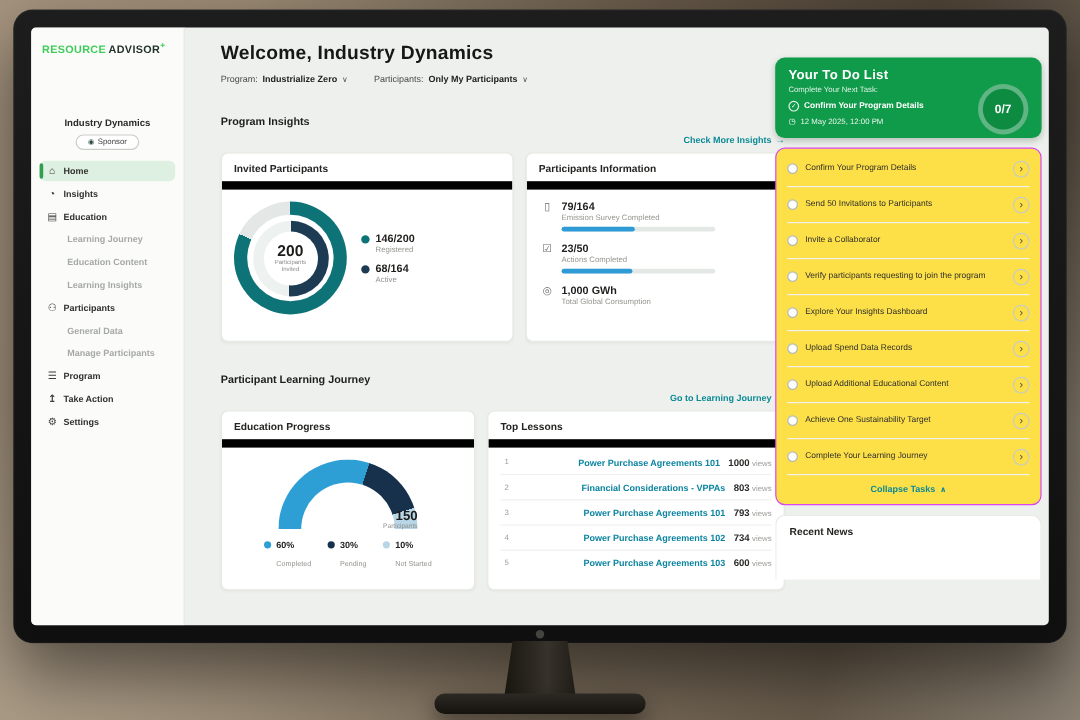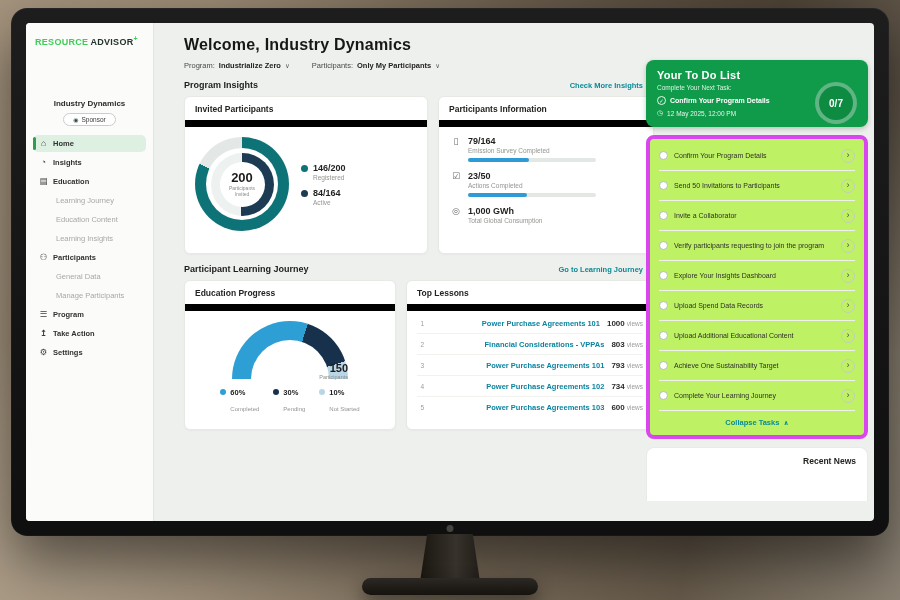--- a/index.html
+++ b/index.html
@@ -35,33 +35,33 @@
   .org-name{font-size:8px;font-weight:700;color:#2c2c2a;margin-top:44px;}
   .sponsor{display:inline-flex;align-items:center;gap:3px;margin-top:4px;padding:2px 9px;
     border:1px solid #c9cec9;border-radius:9px;font-size:6.5px;color:#3a3a38;background:#fff;cursor:pointer;}
   [data-name="sponsor-icon"]::before{content:"◉";font-size:6px;color:#2c4c3c;}
   .nav-item{display:flex;align-items:center;gap:5px;padding:4px 6px;margin:2px 0;border-radius:5px;
     font-size:7.5px;color:#31312f;position:relative;cursor:pointer;}
   .nav-item.top{font-weight:700;}
   .nav-item.active{font-weight:700;background:#def0e1;}
   .nav-item.active::before{content:"";position:absolute;left:0;top:2px;bottom:2px;width:2.5px;
     background:#2f9e4f;border-radius:2px;}
-  .nav-item.sub{color:#a6a9a5;padding-left:12px;font-weight:400;}
+  .nav-item.sub{color:#a6a9a5;padding-left:12px;font-weight:700;}
   .nav-icon{width:9px;font-size:8.5px;line-height:1;color:#3d3d3b;text-align:center;flex:none;}
   .nav-item.sub .nav-icon{width:6px;}
   
   .main{position:absolute;left:140px;top:0;bottom:0;width:498px;padding:13px 10px 0 18px;}
   .welcome{font-size:16px;font-weight:700;color:#171717;letter-spacing:.2px;}
   .filters{display:flex;gap:22px;margin:7px 0 10px;align-items:center;}
   .filter{display:flex;align-items:center;gap:4px;font-size:7.5px;color:#4a4a48;cursor:pointer;}
   .f-value{font-weight:700;color:#222;}
   [data-name="chevron-down-icon"]::before{content:"∨";font-size:6.5px;color:#555;}
   .section-row{display:flex;justify-content:space-between;align-items:center;margin:4px 0 6px;}
   .section-title{font-size:9px;font-weight:700;color:#1e1e1c;}
-  .teal-link{display:flex;align-items:flex-start;gap:3px;font-size:7.5px;font-weight:700;color:#0b8a96;cursor:pointer;}
+  .teal-link{display:flex;align-items:flex-start;gap:3px;font-size:7.5px;font-weight:700;color:#0b8a96;cursor:pointer;margin-top:32px;}
   [data-name="arrow-right-icon"]::before{content:"→";font-size:8px;}
   .cards-row{display:flex;gap:10px;margin-bottom:10px;}
   .card{background:#fff;border-radius:6px;border:1px solid #e7e9e4;box-shadow:0 1px 2px rgba(40,40,40,.04);overflow:hidden;}
   .card-title{font-size:8.5px;font-weight:700;color:#242422;padding:7px 10px 6px;border-bottom:7px solid #000000;}
   .card-invited{width:244px;height:158px;}
   .card-info{flex:1;height:158px;}
   .invited-body{display:flex;align-items:center;padding:10px;gap:12px;}
   .donut-outer{width:94px;height:94px;border-radius:50%;display:grid;place-items:center;flex:none;}
   .donut-gap{width:72px;height:72px;border-radius:50%;background:#fff;display:grid;place-items:center;}
   .donut-inner{width:63px;height:63px;border-radius:50%;display:grid;place-items:center;}
@@ -94,46 +94,46 @@
   .gl-pct{font-size:7.5px;font-weight:700;color:#222;display:block;}
   .gl-label{font-size:6px;color:#93968f;}
   .lessons{padding:2px 10px 0;text-align:right;}
   .lesson-row{display:flex;align-items:center;gap:7px;padding:5.5px 0;border-bottom:1px solid #f1f2ee;}
   .lesson-row:last-child{border-bottom:none;}
   .lesson-rank{font-size:6.5px;color:#9a9d98;width:7px;flex:none;}
   .lesson-link{flex:1;font-size:7.5px;font-weight:600;color:#0b84a0;cursor:pointer;}
   .lesson-views{font-size:6.5px;color:#9a9d98;white-space:nowrap;}
   .lesson-views b{font-size:8px;color:#2a2a28;font-weight:700;margin-right:2px;}
   
-  .rightbar{position:absolute;right:6px;top:12px;bottom:0;width:222px;padding-top:25px;}
+  .rightbar{position:absolute;right:6px;top:0;bottom:0;width:222px;padding-top:25px;}
   .todo-card{position:relative;background:#0f9b49;border-radius:8px;padding:9px 11px 10px;color:#fff;
     box-shadow:0 2px 5px rgba(20,60,30,.25);}
   .todo-title{font-size:11px;font-weight:700;letter-spacing:.2px;}
   .todo-sub{font-size:6.5px;margin-top:3px;color:rgba(255,255,255,.85);}
   .todo-next{display:flex;align-items:center;gap:4px;margin-top:5px;font-size:7px;font-weight:700;max-width:150px;cursor:pointer;}
   [data-name="check-icon"]{width:9px;height:9px;border:1px solid rgba(255,255,255,.9);border-radius:50%;
     display:grid;place-items:center;flex:none;}
   [data-name="check-icon"]::before{content:"✓";font-size:5.5px;}
   .todo-due{display:flex;align-items:center;gap:4px;margin-top:4px;font-size:6.5px;color:rgba(255,255,255,.9);}
   [data-name="clock-icon"]::before{content:"◷";font-size:7px;}
   .todo-progress{position:absolute;right:11px;top:22px;width:42px;height:42px;border-radius:50%;
     border:4px solid rgba(255,255,255,.35);background:rgba(0,0,0,.1);display:grid;place-items:center;
     font-size:10px;font-weight:700;}
-  .tasks-card{background:#bef264;border-radius:8px;margin-top:8px;padding:2px 9px 0;border:4px solid #d946ef;}
+  .tasks-card{background:#fde047;border-radius:8px;margin-top:8px;padding:2px 9px 0;border:1px solid #d946ef;}
   .task-row{display:flex;align-items:center;gap:6px;min-height:30px;padding:3px 0;border-bottom:1px solid #f0f1ed;}
   .task-checkbox{width:9px;height:9px;border:1px solid #b6bab4;border-radius:50%;flex:none;cursor:pointer;background:#fff;}
   .task-label{flex:1;font-size:7px;color:#2e2e2c;line-height:1.3;}
   .task-chevron{width:14px;height:14px;border:1px solid #c7cbc5;border-radius:50%;display:grid;place-items:center;
     flex:none;color:#4b4b49;cursor:pointer;}
   [data-name="chevron-right-icon"]::before{content:"›";font-size:9px;line-height:1;}
   .collapse-row{display:flex;justify-content:center;align-items:center;gap:4px;padding:7px 0 8px;
     font-size:7.5px;font-weight:700;color:#0b8a96;cursor:pointer;}
   [data-name="chevron-up-icon"]::before{content:"∧";font-size:6.5px;}
   .news-card{background:#fff;border-radius:8px 8px 0 0;margin-top:8px;padding:8px 11px;height:54px;
-    border:1px solid #e9ebe6;border-bottom:none;text-align:right;}
+    border:1px solid #e9ebe6;border-bottom:none;}
   .news-title{font-size:8.5px;font-weight:700;color:#232321;}
 </style>
 </head>
 <body>
 
 <div class="monitor" data-name="monitor-frame">
   <div class="screen" data-name="dashboard-screen">
 
     <aside class="sidebar" data-name="sidebar">
       <div class="logo" data-name="resource-advisor-logo">
@@ -242,21 +242,21 @@
             <div class="legend-item" data-name="donut-legend-item">
                   <span class="dot" data-name="legend-dot" style="background: rgb(13, 115, 119);"></span>
                   <span class="lg-texts">
                     <span class="lg-value">146/200</span>
                     <span class="lg-label">Registered</span>
                   </span>
                 </div>
                 <div class="legend-item" data-name="donut-legend-item">
                   <span class="dot" data-name="legend-dot" style="background: rgb(29, 60, 83);"></span>
                   <span class="lg-texts">
-                    <span class="lg-value">84/164</span>
+                    <span class="lg-value">68/164</span>
                     <span class="lg-label">Active</span>
                   </span>
                 </div>
               </div>
           </div>
         </article>
 
         <article class="card card-info" data-name="participants-information-card">
           <div class="card-title" data-name="card-title">Participants Information</div>
           <div class="info-body">

